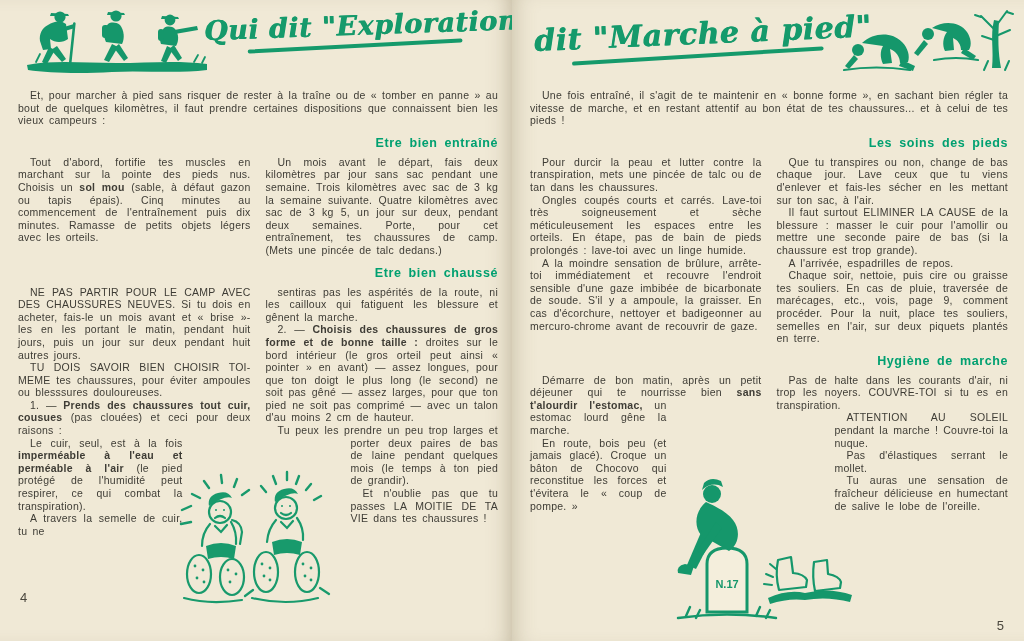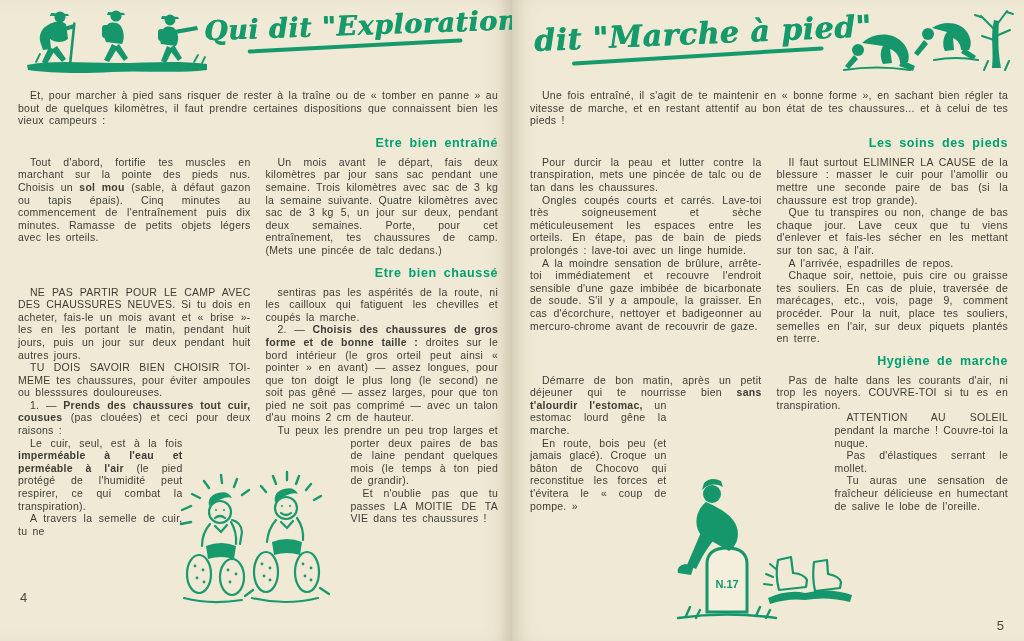--- a/index.html
+++ b/index.html
@@ -118,21 +118,21 @@
     <div class="cols">
       <div class="col">
         <p class="para">NE PAS PARTIR POUR LE CAMP AVEC DES CHAUSSURES NEUVES. Si tu dois en acheter, fais-le un mois avant et « brise »-les en les portant le matin, pendant huit jours, puis un jour sur deux pendant huit autres jours.</p>
         <p class="para">TU DOIS SAVOIR BIEN CHOISIR TOI-MEME tes chaussures, pour éviter ampoules ou blesssures douloureuses.</p>
         <p class="para"><span>1. — </span><b>Prends des chaussures tout cuir, cousues</b><span> (pas clouées) et ceci pour deux raisons :</span></p>
         <div class="fl-r gap-kids-r"></div>
         <p class="para"><span>Le cuir, seul, est à la fois </span><b>imperméable à l'eau et perméable à l'air</b><span> (le pied protégé de l'humidité peut respirer, ce qui combat la transpiration).</span></p>
         <p class="para">A travers la semelle de cuir, tu ne</p>
       </div>
       <div class="col">
-        <p class="para">sentiras pas les aspérités de la route, ni les cailloux qui fatiguent les chevilles et coupés la marche.</p>
+        <p class="para">sentiras pas les aspérités de la route, ni les cailloux qui fatiguent les blessure et gênent la marche.</p>
         <p class="para"><span>2. — </span><b>Choisis des chaussures de gros forme et de bonne taille :</b><span> droites sur le bord intérieur (le gros orteil peut ainsi « pointer » en avant) — assez longues, pour que ton doigt le plus long (le second) ne soit pas gêné — assez larges, pour que ton pied ne soit pas comprimé — avec un talon d'au moins 2 cm de hauteur.</span></p>
         <p class="para"><span>Tu peux les prendre un peu trop</span><span class="fl-l gap-kids-l"></span><span> larges et porter deux paires de bas de laine pendant quelques mois (le temps à ton pied de grandir).</span></p>
         <p class="para">Et n'oublie pas que tu passes LA MOITIE DE TA VIE dans tes chaussures !</p>
       </div>
     </div>
 
     <svg class="kids" viewBox="0 0 160 168">
       <g stroke="#189a6c" stroke-width="2.4" fill="none" stroke-linecap="round">
         <path d="M6,60 l9,-4 M5,74 l10,-2 M16,44 l8,4 M28,31 l5,7 M45,25 l1,8 M61,29 l-3,8 M73,40 l-7,5"></path>
         <path d="M85,36 l5,6 M97,26 l3,8 M111,22 l0,8 M123,26 l-3,8 M135,34 l-5,6 M145,46 l-7,4"></path>
@@ -219,22 +219,22 @@
     <p class="para intro">Une fois entraîné, il s'agit de te maintenir en « bonne forme », en sachant bien régler ta vitesse de marche, et en restant attentif au bon état de tes chaussures... et à celui de tes pieds !</p>
 
     <h2 class="sec-h">Les soins des pieds</h2>
     <div class="cols">
       <div class="col">
         <p class="para">Pour durcir la peau et lutter contre la transpiration, mets une pincée de talc ou de tan dans les chaussures.</p>
         <p class="para">Ongles coupés courts et carrés. Lave-toi très soigneusement et sèche méticuleusement les espaces entre les orteils. En étape, pas de bain de pieds prolongés : lave-toi avec un linge humide.</p>
         <p class="para">A la moindre sensation de brûlure, arrête-toi immédiatement et recouvre l'endroit sensible d'une gaze imbibée de bicarbonate de soude. S'il y a ampoule, la graisser. En cas d'écorchure, nettoyer et badigeonner au mercuro-chrome avant de recouvrir de gaze.</p>
       </div>
       <div class="col">
+        <p class="para">Que tu transpires ou non, change de bas chaque jour. Lave ceux que tu viens d'enlever et fais-les sécher en les mettant sur ton sac, à l'air.</p>
         <p class="para">Il faut surtout ELIMINER LA CAUSE de la blessure : masser le cuir pour l'amollir ou mettre une seconde paire de bas (si la chaussure est trop grande).</p>
-        <p class="para">Que tu transpires ou non, change de bas chaque jour. Lave ceux que tu viens d'enlever et fais-les sécher en les mettant sur ton sac, à l'air.</p>
         <p class="para">A l'arrivée, espadrilles de repos.</p>
         <p class="para">Chaque soir, nettoie, puis cire ou graisse tes souliers. En cas de pluie, traversée de marécages, etc., vois, page 9, comment procéder. Pour la nuit, place tes souliers, semelles en l'air, sur deux piquets plantés en terre.</p>
       </div>
     </div>
 
     <h2 class="sec-h">Hygiène de marche</h2>
     <div class="cols">
       <div class="col">
         <p class="para"><span>Démarre de bon matin, après un petit déjeuner qui te nourrisse bien </span><b>sans t'alourdir l'estomac,</b><span class="fl-r gap-stone"></span><span> un estomac lourd gêne la marche.</span></p>
         <p class="para">En route, bois peu (et jamais glacé). Croque un bâton de Chocovo qui reconstitue les forces et t'évitera le « coup de pompe. »</p>

